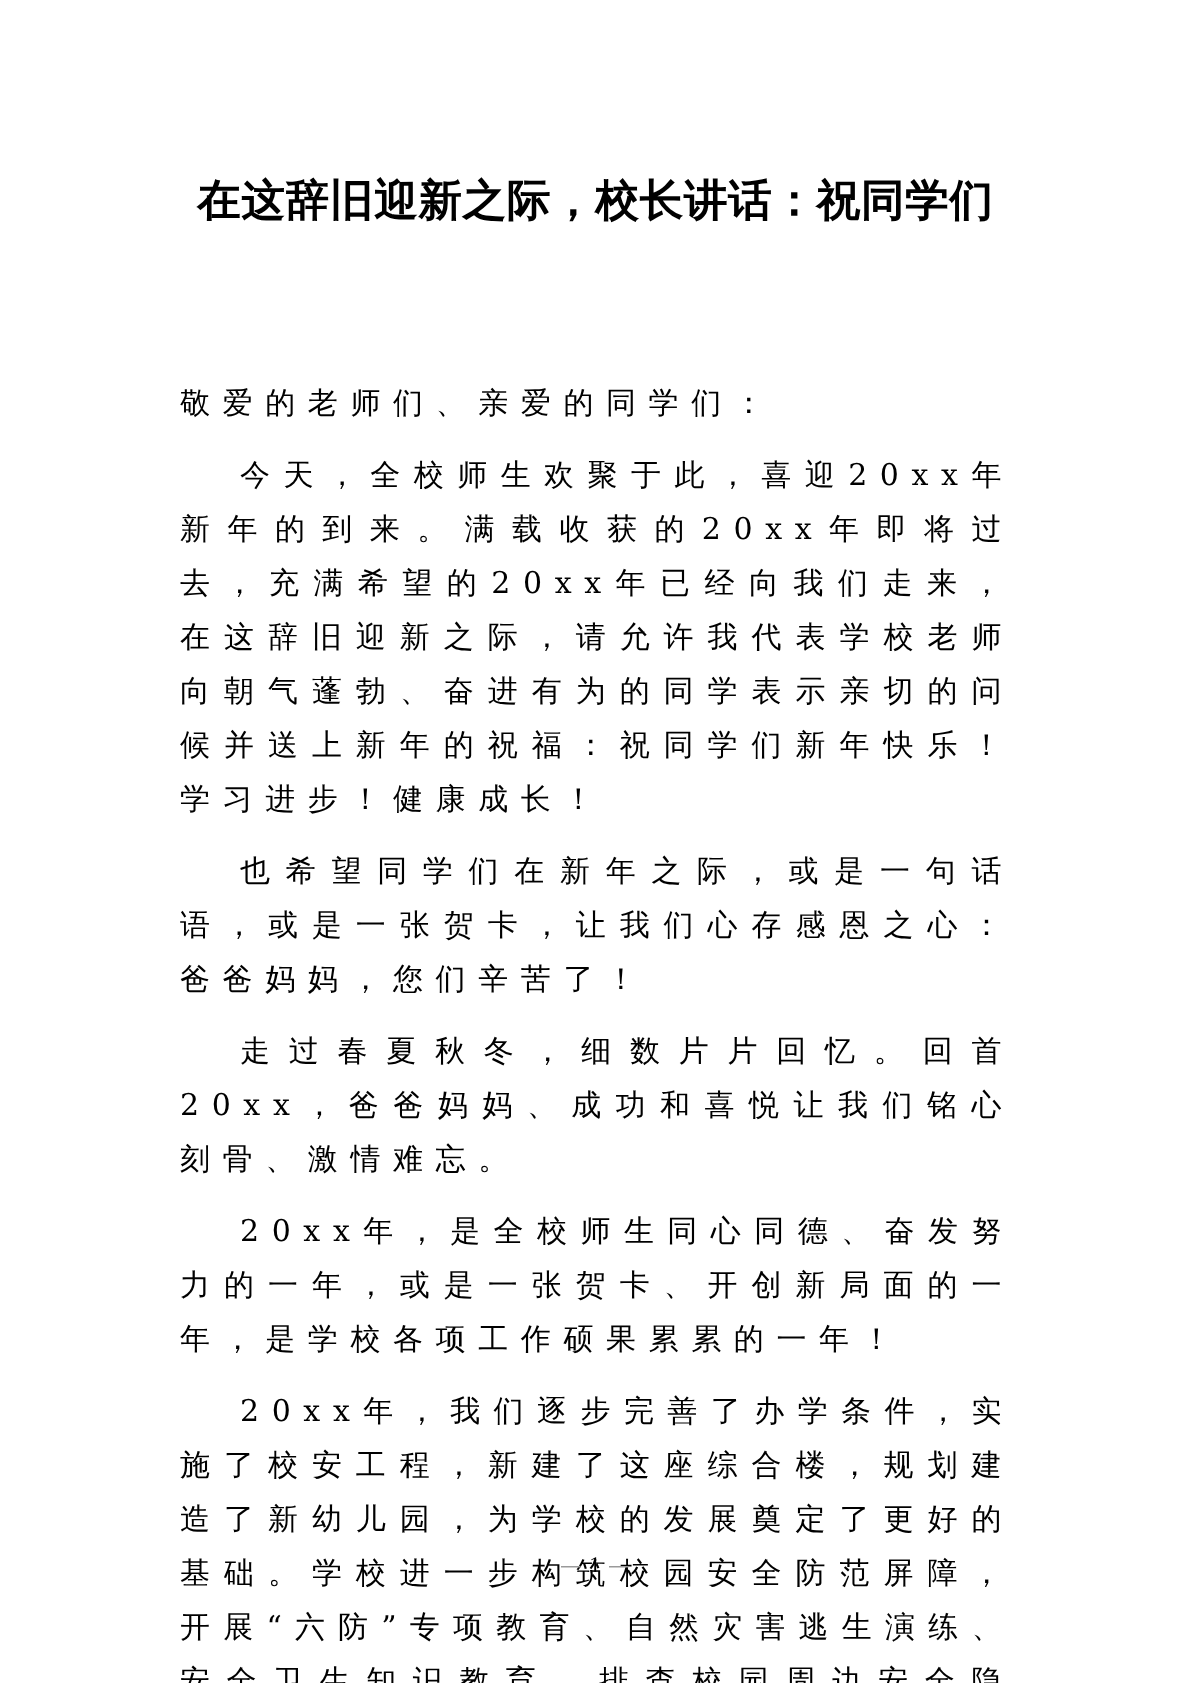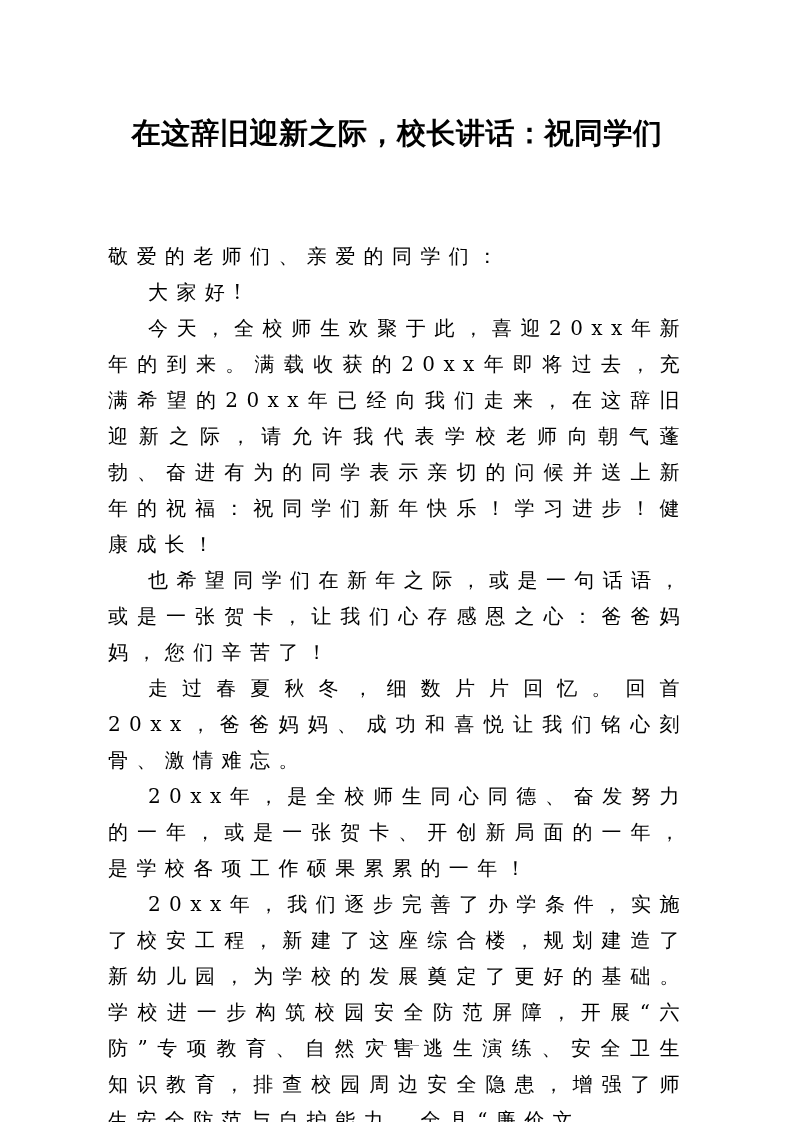--- a/index.html
+++ b/index.html
@@ -44,21 +44,21 @@
       position: absolute;
       left: 108px;
       top: 238px;
       width: 580px;
       font-family: "DejaVu Serif", "Liberation Serif", serif;
       font-size: 20px;
       line-height: 36px;
       letter-spacing: 8.4px;
     }
     .body-text p {
-      margin: 0;
+      margin: 12px;
       text-align: justify;
       text-align-last: left;
     }
     .body-text p.indent {
       text-indent: 40px;
     }
     .footer {
       position: absolute;
       left: 0;
       top: 1036px;
@@ -81,21 +81,20 @@
 <body>
 
 <div class="page">
 
   <h1 class="title">
     <span class="tline">在这辞旧迎新之际，校长讲话：祝同学们</span>
   </h1>
 
   <div class="body-text">
     <p>敬爱的老师们、亲爱的同学们：</p>
-    <p class="indent">大家好!</p>
     <p class="indent">今天，全校师生欢聚于此，喜迎20xx年新年的到来。满载收获的20xx年即将过去，充满希望的20xx年已经向我们走来，在这辞旧迎新之际，请允许我代表学校老师向朝气蓬勃、奋进有为的同学表示亲切的问候并送上新年的祝福：祝同学们新年快乐！学习进步！健康成长！</p>
     <p class="indent">也希望同学们在新年之际，或是一句话语，或是一张贺卡，让我们心存感恩之心：爸爸妈妈，您们辛苦了！</p>
     <p class="indent">走过春夏秋冬，细数片片回忆。回首20xx，爸爸妈妈、成功和喜悦让我们铭心刻骨、激情难忘。</p>
     <p class="indent">20xx年，是全校师生同心同德、奋发努力的一年，或是一张贺卡、开创新局面的一年，是学校各项工作硕果累累的一年！</p>
     <p class="indent">20xx年，我们逐步完善了办学条件，实施了校安工程，新建了这座综合楼，规划建造了新幼儿园，为学校的发展奠定了更好的基础。学校进一步构筑校园安全防范屏障，开展“六防”专项教育、自然灾害逃生演练、安全卫生知识教育，排查校园周边安全隐患，增强了师生安全防范与自护能力。全县“廉价文</p>
   </div>
 
   <div class="footer">
     <span class="dash"></span><span>1</span><span class="dash"></span>
   </div>

